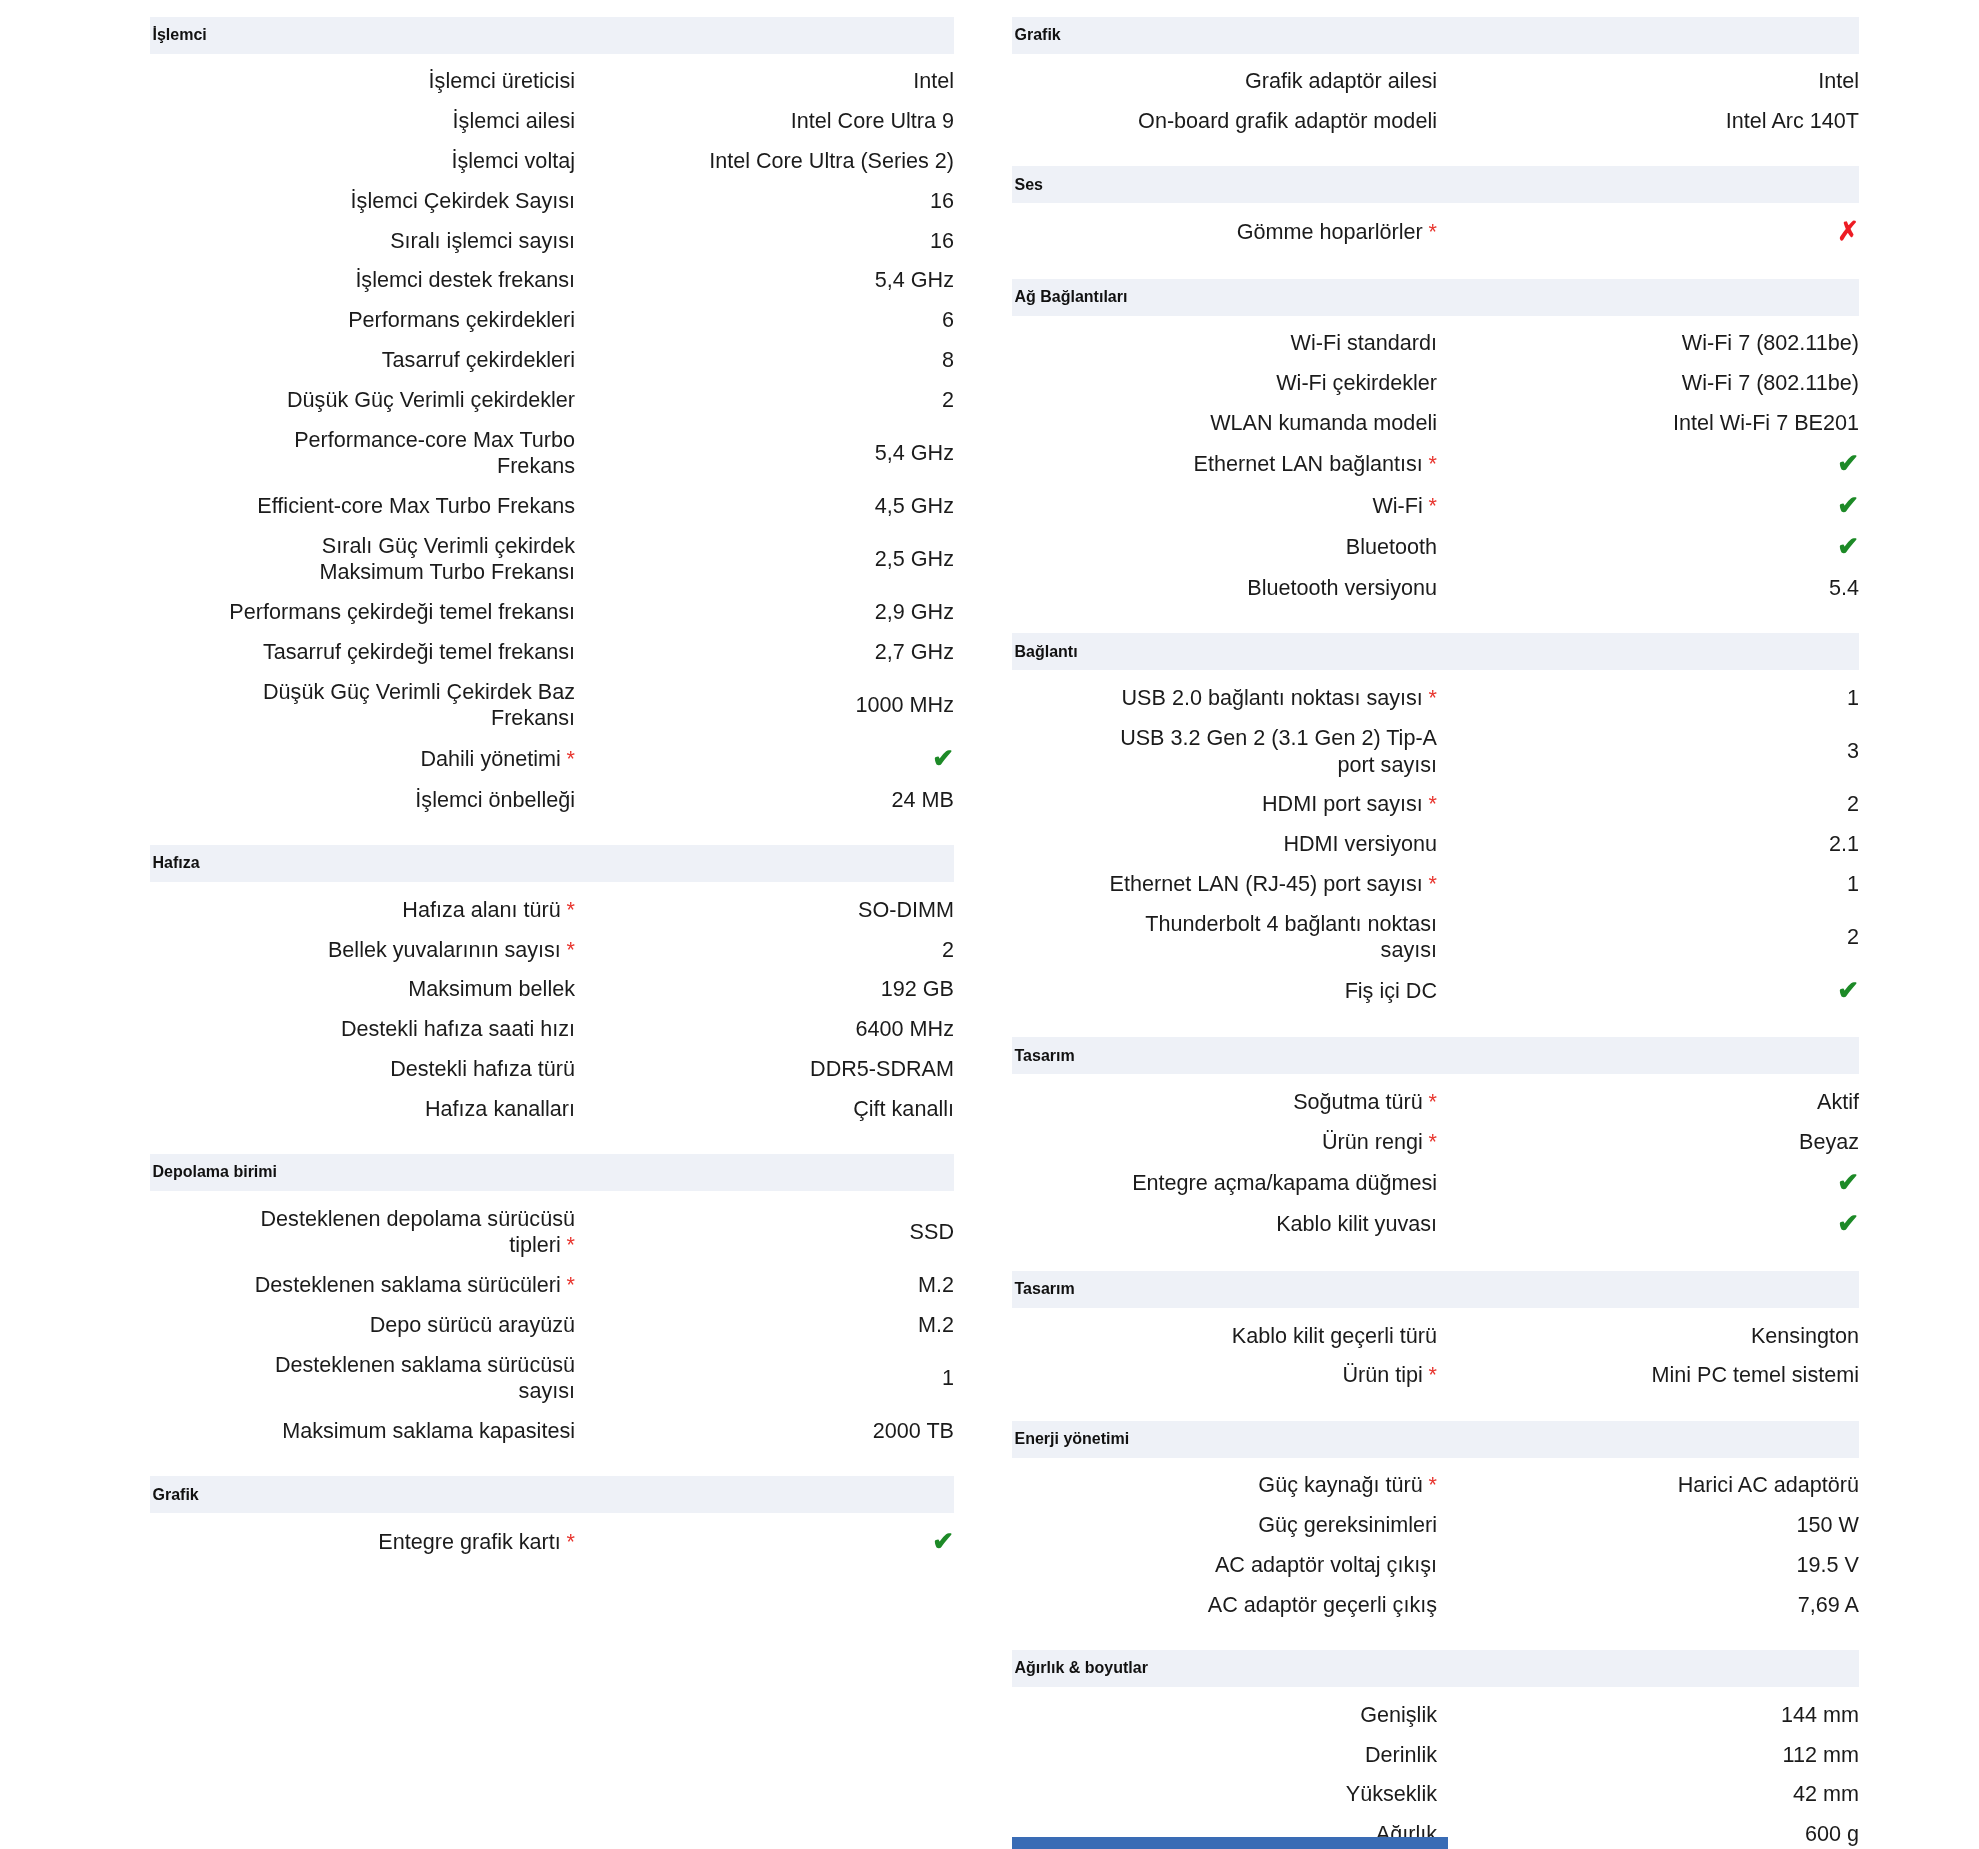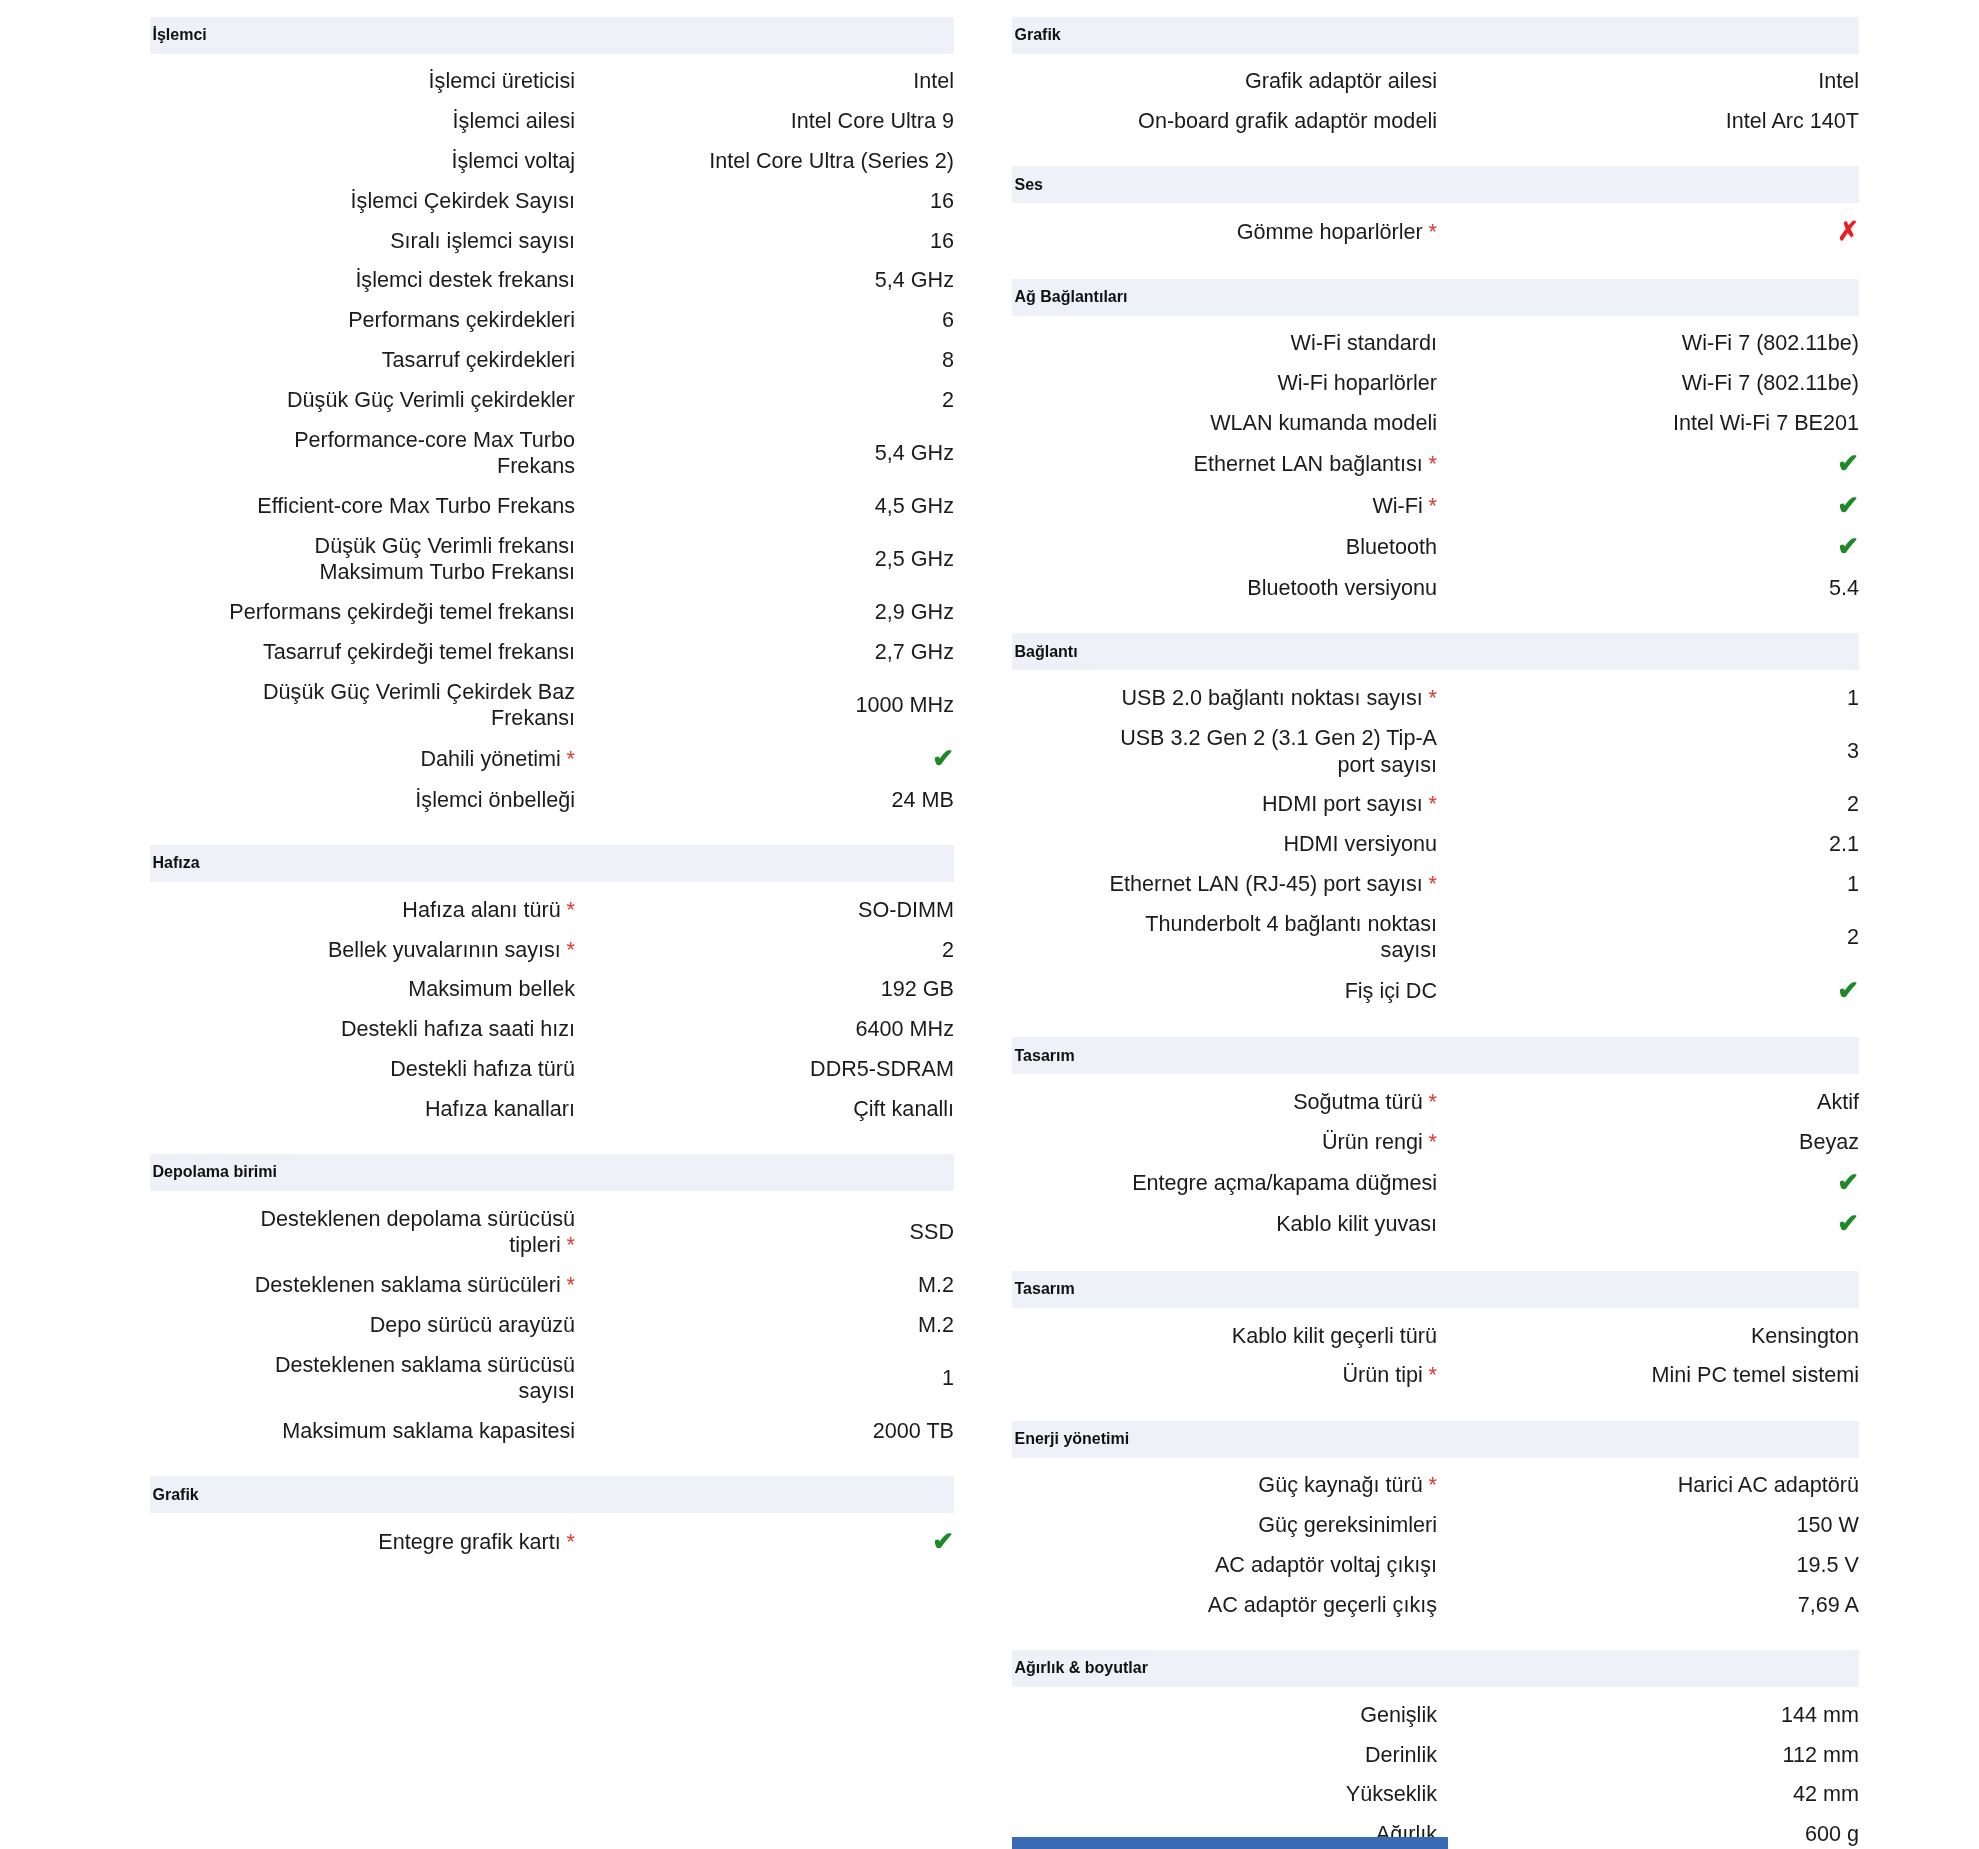--- a/index.html
+++ b/index.html
@@ -88,21 +88,21 @@
         <div class="spec-row">
           <div class="row-label"><span class="label-text">Performance-core Max Turbo
 Frekans</span></div>
           <div class="row-value"><span>5,4 GHz</span></div>
         </div>
         <div class="spec-row">
           <div class="row-label"><span class="label-text">Efficient-core Max Turbo Frekans</span></div>
           <div class="row-value"><span>4,5 GHz</span></div>
         </div>
         <div class="spec-row">
-          <div class="row-label"><span class="label-text">Düşük Güç Verimli frekansı
+          <div class="row-label"><span class="label-text">Sıralı Güç Verimli çekirdek
 Maksimum Turbo Frekansı</span></div>
           <div class="row-value"><span>2,5 GHz</span></div>
         </div>
         <div class="spec-row">
           <div class="row-label"><span class="label-text">Performans çekirdeği temel frekansı</span></div>
           <div class="row-value"><span>2,9 GHz</span></div>
         </div>
         <div class="spec-row">
           <div class="row-label"><span class="label-text">Tasarruf çekirdeği temel frekansı</span></div>
           <div class="row-value"><span>2,7 GHz</span></div>
@@ -200,21 +200,21 @@
           <div class="row-value"><span class="cross-glyph">✗</span></div>
         </div>
       </div>
       <div class="spec-section">
         <div class="section-header">Ağ Bağlantıları</div>
         <div class="spec-row">
           <div class="row-label"><span class="label-text">Wi-Fi standardı</span></div>
           <div class="row-value"><span>Wi-Fi 7 (802.11be)</span></div>
         </div>
         <div class="spec-row">
-          <div class="row-label"><span class="label-text">Wi-Fi hoparlörler</span></div>
+          <div class="row-label"><span class="label-text">Wi-Fi çekirdekler</span></div>
           <div class="row-value"><span>Wi-Fi 7 (802.11be)</span></div>
         </div>
         <div class="spec-row">
           <div class="row-label"><span class="label-text">WLAN kumanda modeli</span></div>
           <div class="row-value"><span>Intel Wi-Fi 7 BE201</span></div>
         </div>
         <div class="spec-row">
           <div class="row-label"><span class="label-text">Ethernet LAN bağlantısı</span><span class="asterisk">*</span></div>
           <div class="row-value"><span class="check-glyph">✔</span></div>
         </div>

